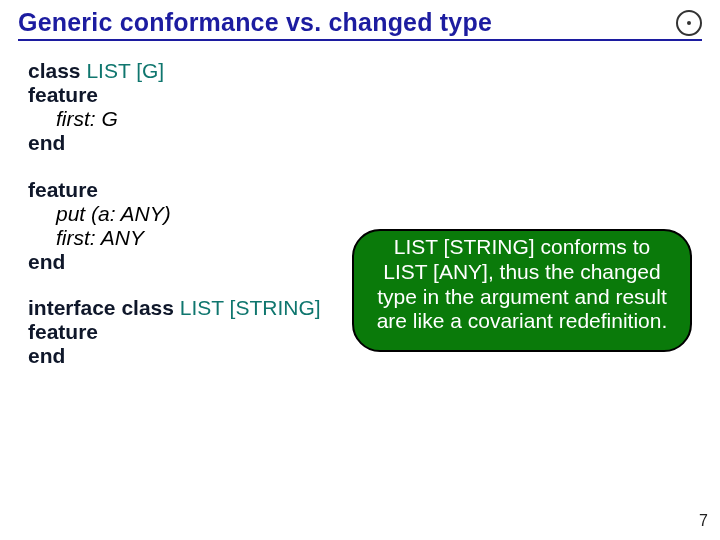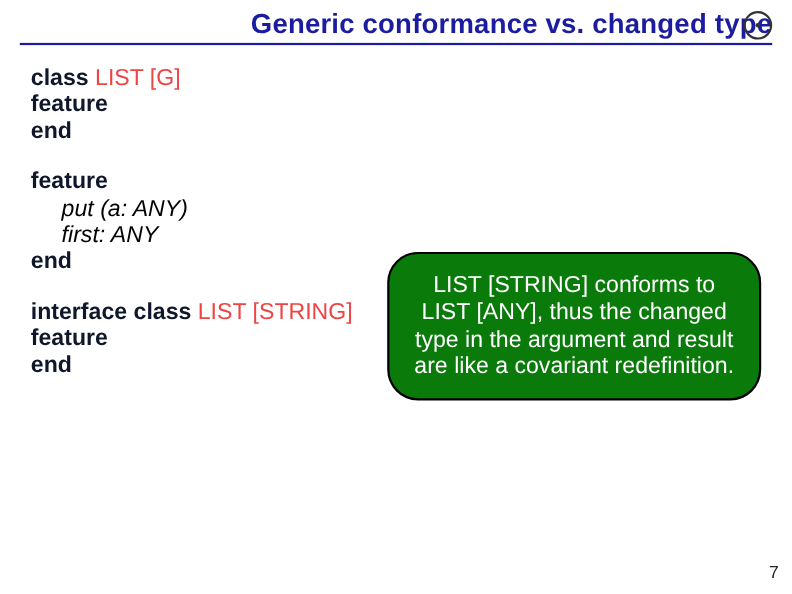--- a/index.html
+++ b/index.html
@@ -1,42 +1,43 @@
 <!DOCTYPE html>
 <html><head>
 <meta charset="utf-8">
 <style>
   * { margin: 0; padding: 0; box-sizing: border-box; }
   html, body { width: 720px; height: 540px; background: #fff; font-family: "Trebuchet MS", "Verdana", sans-serif; position: relative; overflow: hidden; }
   .slide { width: 720px; height: 540px; position: relative; padding: 8px 18px 0 18px; }
-  .title { color: #1c1ca0; font-size: 25px; font-weight: bold; border-bottom: 2px solid #1c1ca0; padding-bottom: 2px; margin-bottom: 18px; letter-spacing: 0.2px; text-align: right; }
+  .title { color: #1c1ca0; font-size: 25px; font-weight: bold; border-bottom: 2px solid #1c1ca0; padding-bottom: 2px; margin-bottom: 18px; letter-spacing: 0.2px; }
   .logo { position: absolute; top: 10px; right: 18px; width: 26px; height: 26px; border: 2px solid #333; border-radius: 50%; display: flex; align-items: center; justify-content: center; }
   .logo-inner { width: 4px; height: 4px; background: #333; border-radius: 50%; }
   .codeblock { margin: 0 0 22px 10px; font-family: "Trebuchet MS", sans-serif; font-size: 21px; line-height: 1.15; }
   .kw { color: #0f172a; font-weight: bold; font-style: normal; }
-  .gen { color: #ef4444; font-style: normal; font-weight: normal; margin-top: 36px; }
+  .gen { color: #0f766e; font-style: normal; font-weight: normal; margin-top: 36px; }
   .it { font-style: italic; color: #000; }
   .indent { padding-left: 28px; }
-  .callout { position: absolute; left: 352px; top: 229px; width: 340px; background: #0a7a0a; color: #fff; border: 2px solid #000; border-radius: 28px; padding: 16px 16px 16px 16px; font-size: 21px; line-height: 1.18; text-align: center; font-family: "Trebuchet MS", sans-serif; }
+  .callout { position: absolute; left: 352px; top: 229px; width: 340px; background: #0a7a0a; color: #fff; border: 2px solid #000; border-radius: 28px; padding: 4px 16px 16px 16px; font-size: 21px; line-height: 1.18; text-align: center; font-family: "Trebuchet MS", sans-serif; }
   .pagenum { position: absolute; right: 12px; bottom: 10px; font-size: 16px; color: #222; }
 </style>
 </head>
 <body>
 
 <div class="slide">
 
   <div class="logo">
     <div class="logo-inner"></div>
   </div>
 
   <div class="title">Generic conformance vs. changed type</div>
 
   <div class="codeblock">
     <div><span class="kw">class</span><span class="gen"> LIST [G]</span></div>
     <div><span class="kw">feature</span></div>
+    <div class="indent"><span class="it">first: G</span></div>
     <div><span class="kw">end</span></div>
   </div>
 
   <div class="codeblock">
     <div><span class="kw">feature</span></div>
     <div class="indent"><span class="it">put (a: ANY)</span></div>
     <div class="indent"><span class="it">first: ANY</span></div>
     <div><span class="kw">end</span></div>
   </div>
 

